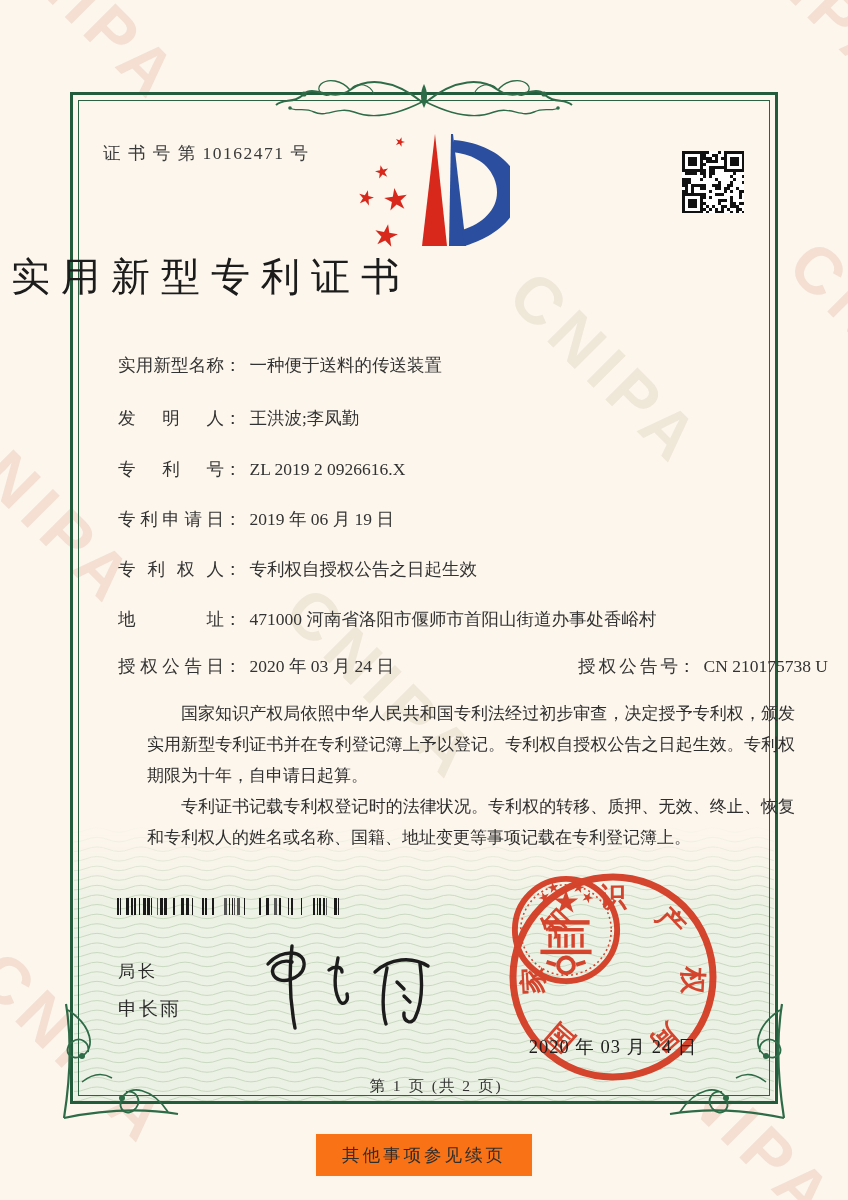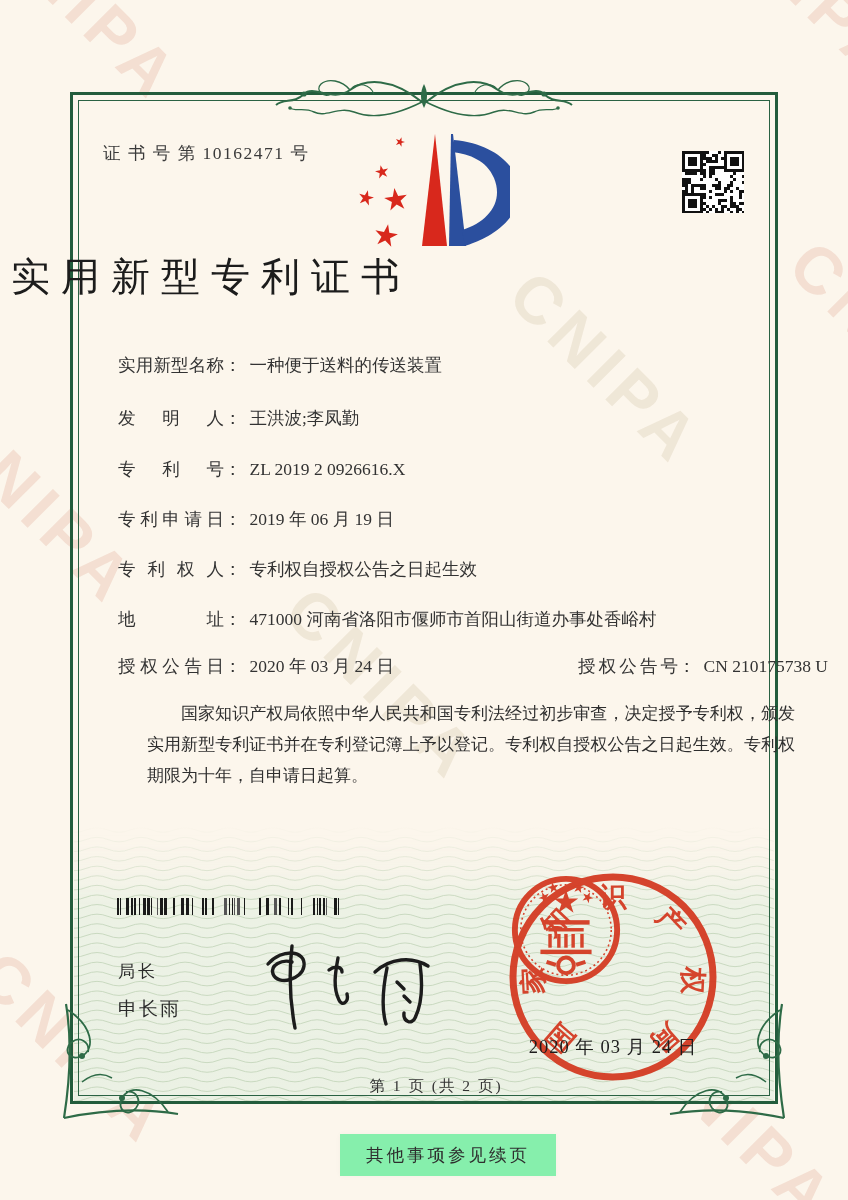--- a/index.html
+++ b/index.html
@@ -61,22 +61,22 @@
   .seal-chars span{position:absolute;left:50%;top:50%;font-size:27px;font-weight:bold;
       color:#d43b23;font-family:"Liberation Serif","DejaVu Serif",serif;}
   .emblem{position:absolute;left:47px;top:38px;}
   .seal-date{position:absolute;left:613px;top:1034px;transform:translateX(-50%);
       font-size:18.5px;color:#1d1d1d;letter-spacing:1px;white-space:nowrap;z-index:6;}
 
   .page-info{position:absolute;left:70px;top:1076px;width:708px;text-align:center;
       font-size:15.5px;color:#333;letter-spacing:2px;z-index:4;padding-left:12px;}
 
   .cont-note{position:absolute;left:50%;top:1134px;transform:translateX(-50%);
-      background:#86efac;padding:9px 26px;font-size:17.5px;color:#2e2e2e;
-      letter-spacing:3px;z-index:4;box-shadow:0 0 6px rgba(0,0,0,0.03);margin-left:24px;}
+      background:#f97316;padding:9px 26px;font-size:17.5px;color:#2e2e2e;
+      letter-spacing:3px;z-index:4;box-shadow:0 0 6px rgba(0,0,0,0.03);}
 </style>
 </head>
 <body>
 
 <div class="page">
 
   <svg width="0" height="0" style="position:absolute">
     <defs>
       <path id="star" d="M0,-1 L0.225,-0.309 L0.951,-0.309 L0.363,0.118 L0.588,0.809 L0,0.382 L-0.588,0.809 L-0.363,0.118 L-0.951,-0.309 L-0.225,-0.309 Z"></path>
       <g id="flourish-half" fill="none" stroke="#2e6b47" stroke-width="2">
@@ -329,20 +329,21 @@
   </div>
   <div class="frow" style="top:654px;width:648px">
     <span class="flabel">授权公告日</span><span class="fcolon">：</span><span class="fvalue">2020 年 03 月 24 日</span>
     <span class="frow2">
       <span class="flabel" style="width:100px">授权公告号</span><span class="fcolon">：</span><span class="fvalue">CN 210175738 U</span>
     </span>
   </div>
 
   <div class="body-text">
     <p>国家知识产权局依照中华人民共和国专利法经过初步审查，决定授予专利权，颁发实用新型专利证书并在专利登记簿上予以登记。专利权自授权公告之日起生效。专利权期限为十年，自申请日起算。</p>
+    <p>专利证书记载专利权登记时的法律状况。专利权的转移、质押、无效、终止、恢复和专利权人的姓名或名称、国籍、地址变更等事项记载在专利登记簿上。</p>
   </div>
 
   <svg class="barcode" id="barcode-svg" width="224" height="17">
       <rect x="0" y="0" width="2" height="17" fill="#1a1a1a"></rect>
       <rect x="3" y="0" width="1" height="17" fill="#1a1a1a"></rect>
       <rect x="9" y="0" width="3" height="17" fill="#1a1a1a"></rect>
       <rect x="14" y="0" width="2" height="17" fill="#1a1a1a"></rect>
       <rect x="17" y="0" width="2" height="17" fill="#1a1a1a"></rect>
       <rect x="22" y="0" width="1" height="17" fill="#1a1a1a"></rect>
       <rect x="26" y="0" width="3" height="17" fill="#1a1a1a"></rect>

